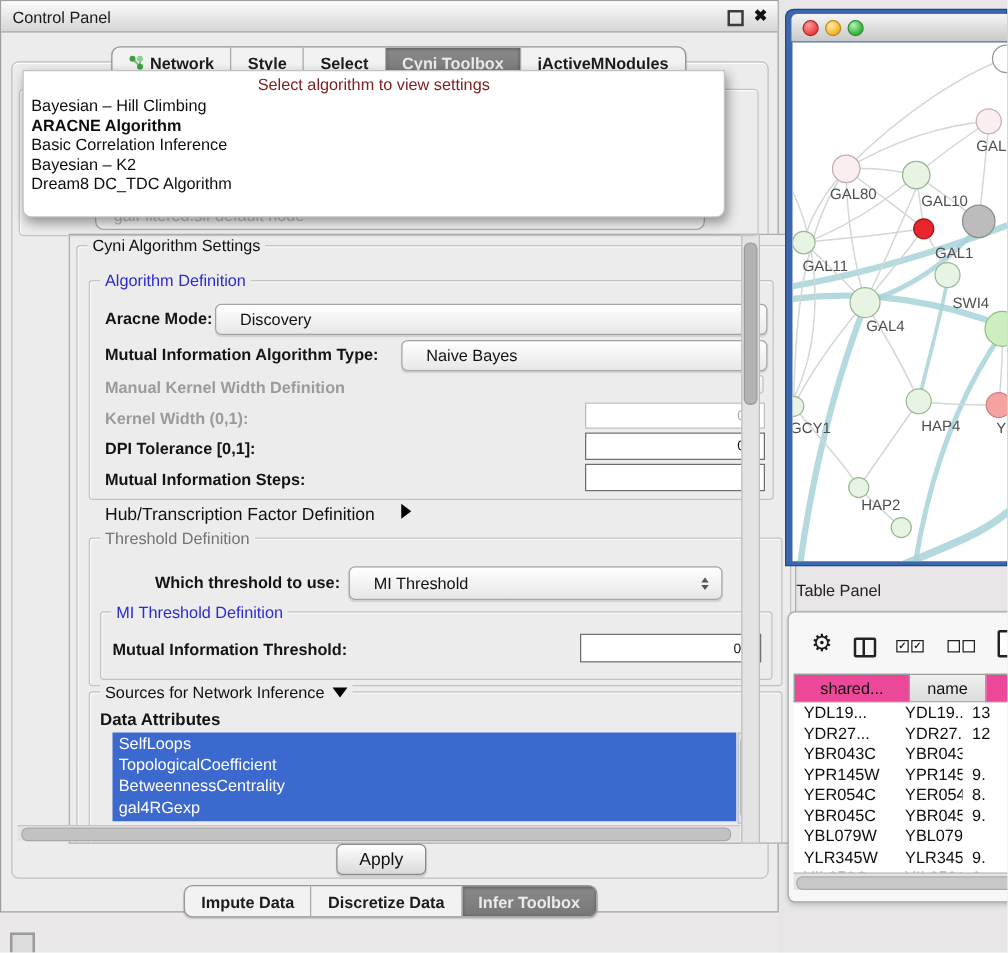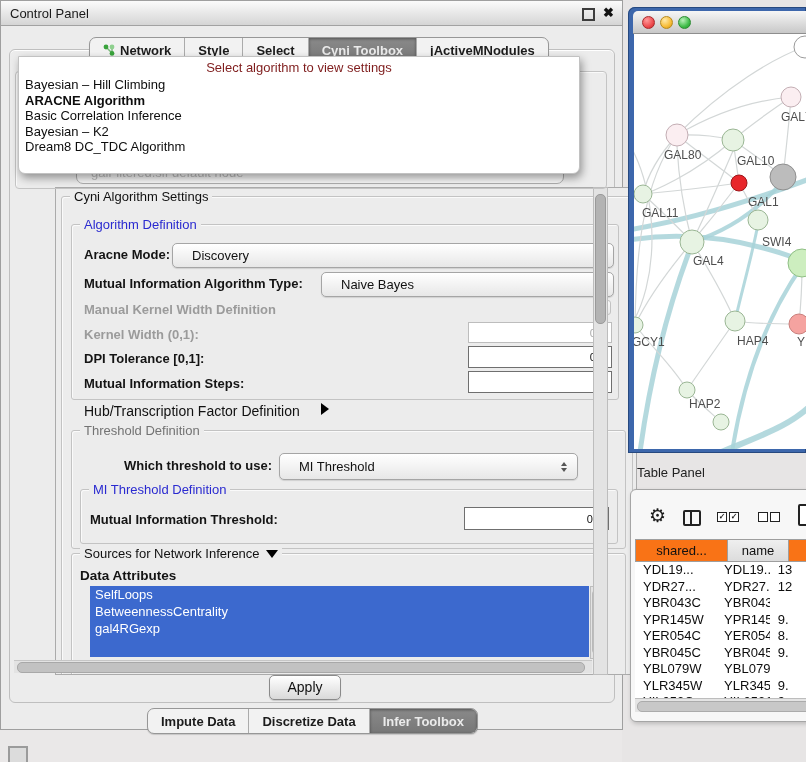--- a/index.html
+++ b/index.html
@@ -123,21 +123,21 @@
   #split-icon{left:52px;top:20px;width:14px;height:12px;border:2px solid #222;border-radius:2px;}
   #split-icon::after{content:"";position:absolute;left:5px;top:0;width:2px;height:12px;background:#222;}
   .chk{position:absolute;top:0;width:8px;height:8px;border:1.5px solid #222;font-size:8px;font-weight:bold;
        line-height:8px;text-align:center;color:#222;background:#fff;}
   #form-icon{left:167px;top:14px;width:16px;height:18px;border:2px solid #222;border-radius:2px;background:#fff;}
 
   #tbl-header{left:4px;top:49px;height:23px;display:flex;}
   .hcell{box-sizing:border-box;border:1px solid #9e9e9e;border-left:none;background:linear-gradient(#efefef,#dcdcdc);
          font-size:13px;color:#111;display:flex;align-items:center;justify-content:center;overflow:hidden;}
   .hcell:first-child{border-left:1px solid #9e9e9e;}
-  .hcell.hl{background:#f97316;}
+  .hcell.hl{background:#ec4899;}
   #tbl-rows{left:4px;top:72px;width:196px;height:136px;overflow:hidden;background:#fff;}
   .trow{display:flex;height:16.5px;}
   .tcell{box-sizing:border-box;font-size:13px;color:#0d0d0d;padding-left:8px;white-space:nowrap;overflow:hidden;}
   #tbl-hscroll{left:4px;top:208px;width:196px;height:13px;background:#e4e4e4;border-top:1px solid #bdbdbd;}
   #tbl-hthumb{left:2px;top:2px;width:188px;height:9px;border-radius:5px;background:#c8c8c8;border:1px solid #ababab;}
 
   svg text{font-family:"Liberation Sans",sans-serif;}
 </style>
 </head>
 <body>
@@ -247,20 +247,21 @@
 
       <div class="abs grp" style="left:15px;top:365px;width:553px;height:140px;">
         <span class="grp-ttl t-black">
           <span>Sources for Network Inference</span><i class="arrow-down"></i>
         </span>
       </div>
       <div class="abs lbl" style="left:24px;top:380px;font-size:13.5px;">Data Attributes</div>
 
       <div class="abs" id="attr-list" style="left:34px;top:398px;">
           <div class="attr-item">SelfLoops</div>
+          <div class="attr-item">TopologicalCoefficient</div>
           <div class="attr-item">BetweennessCentrality</div>
           <div class="attr-item">gal4RGexp</div>
         </div>
       <div class="abs vscroll" id="attr-vscroll" style="left:534px;top:398px;">
         <div class="vthumb" id="attr-vthumb"></div>
       </div>
     </div>
 
     <div class="abs vscroll" id="set-vscroll">
       <div class="vthumb" id="set-vthumb"></div>

